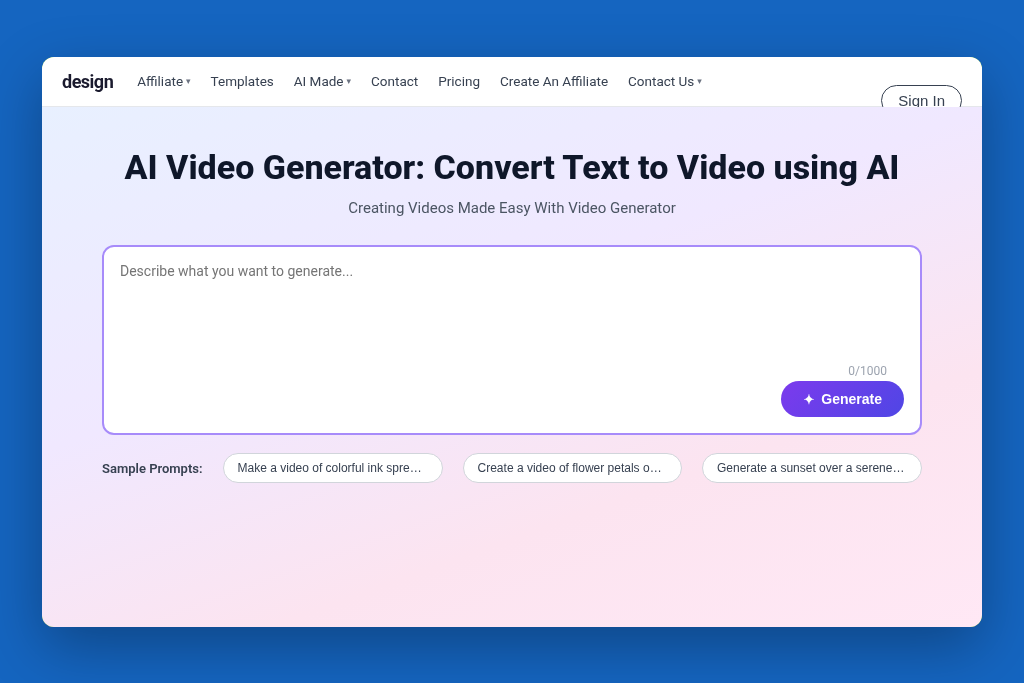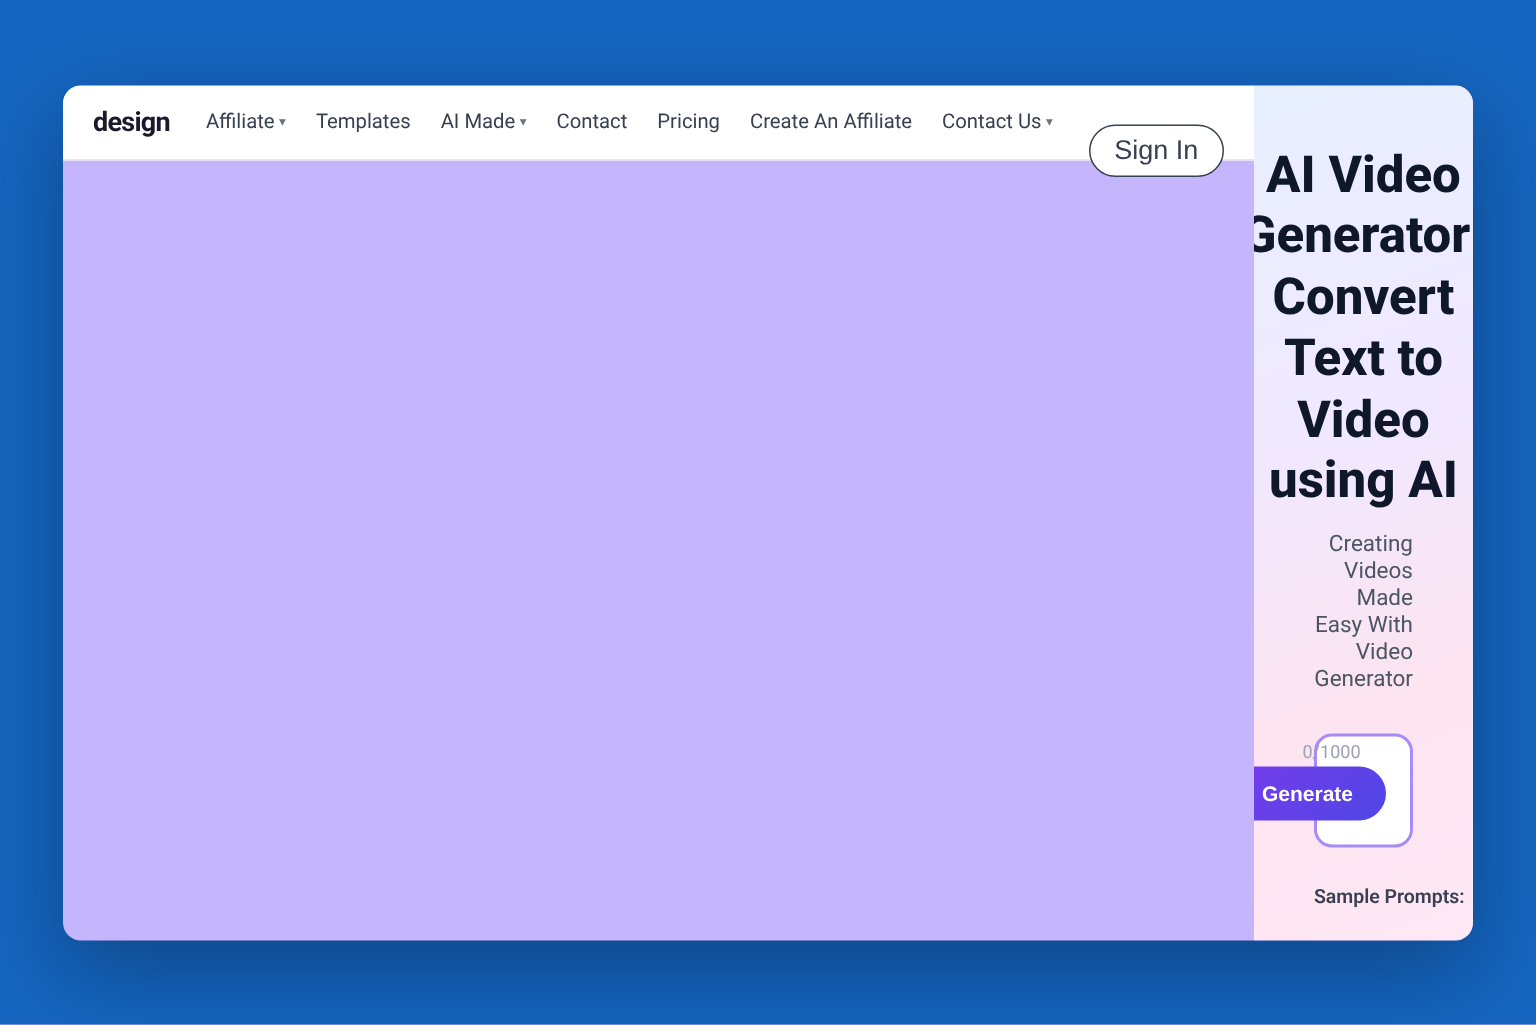--- a/index.html
+++ b/index.html
@@ -11,26 +11,26 @@
       display: flex;
       align-items: center;
       justify-content: center;
       font-family: -apple-system, BlinkMacSystemFont, 'Segoe UI', Roboto, sans-serif;
       overflow: hidden;
     }
 
     .browser-window {
       width: 940px;
       height: 570px;
-      background: #c4b5fd;
+      background: #84cc16;
       border-radius: 12px;
       box-shadow: 0 20px 60px rgba(0,0,0,0.3);
       overflow: hidden;
       display: flex;
-      flex-direction: row;
+      flex-direction: column;
     }
 
     
     .navbar {
       background: white;
       border-bottom: 1px solid #e5e7eb;
       padding: 0 20px;
       height: 50px;
       display: flex;
       align-items: center;
@@ -68,21 +68,21 @@
     }
 
     .nav-right {
       margin-left: auto;
     }
 
     .sign-in-btn {
       border: 1.5px solid #374151;
       border-radius: 20px;
       padding: 6px 16px;
-      font-size: 18px;
+      font-size: 15px;
       color: #374151;
       background: white;
       cursor: pointer;
       margin-top: 39px;
     }
 
     
     .main-content {
       flex: 1;
       background: linear-gradient(160deg, #e8f0ff 0%, #f0e8ff 40%, #fce4f0 70%, #ffe8f5 100%);
@@ -246,20 +246,21 @@
     <div class="nav-right">
       <button class="sign-in-btn">Sign In</button>
     </div>
   </nav>
 
   <main class="main-content">
     <h1 class="hero-title">AI Video Generator: Convert Text to Video using AI</h1>
     <p class="hero-subtitle">Creating Videos Made Easy With Video Generator</p>
 
     <div class="prompt-box">
+      <textarea class="prompt-textarea" placeholder="Describe what you want to generate..." style=""></textarea>
       <span class="char-count">0/1000</span>
       <div class="generate-btn-row">
         <button class="generate-btn">
           <span class="sparkle">✦</span>
           <span>Generate</span>
         </button>
       </div>
     </div>
 
     <div class="sample-prompts-row">

